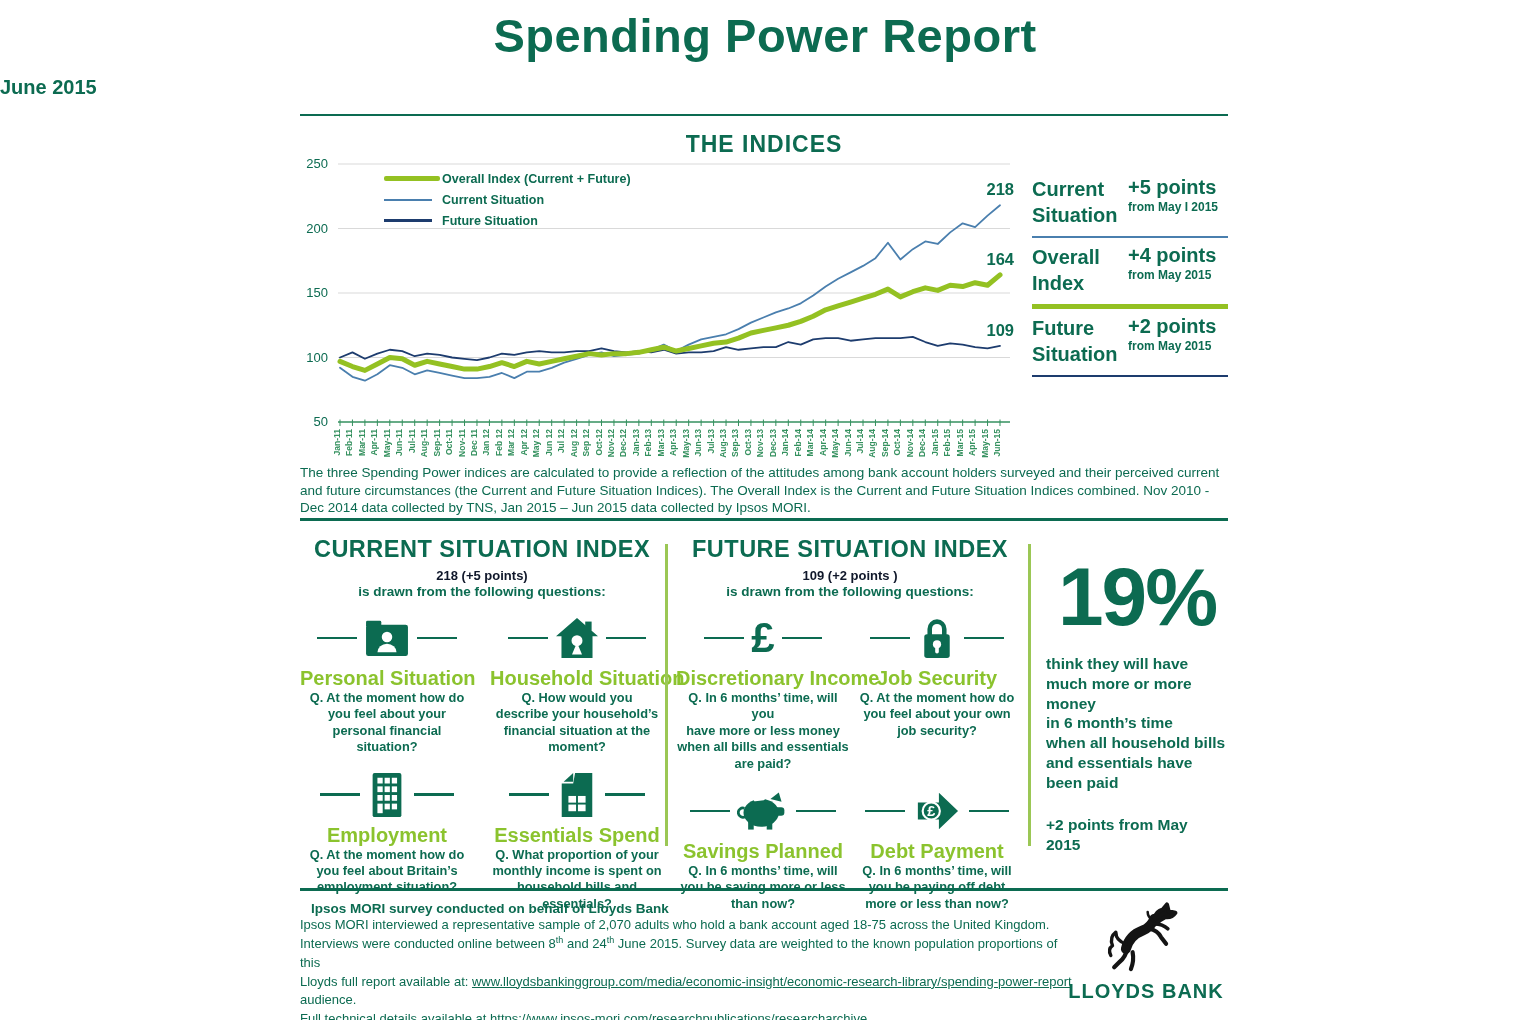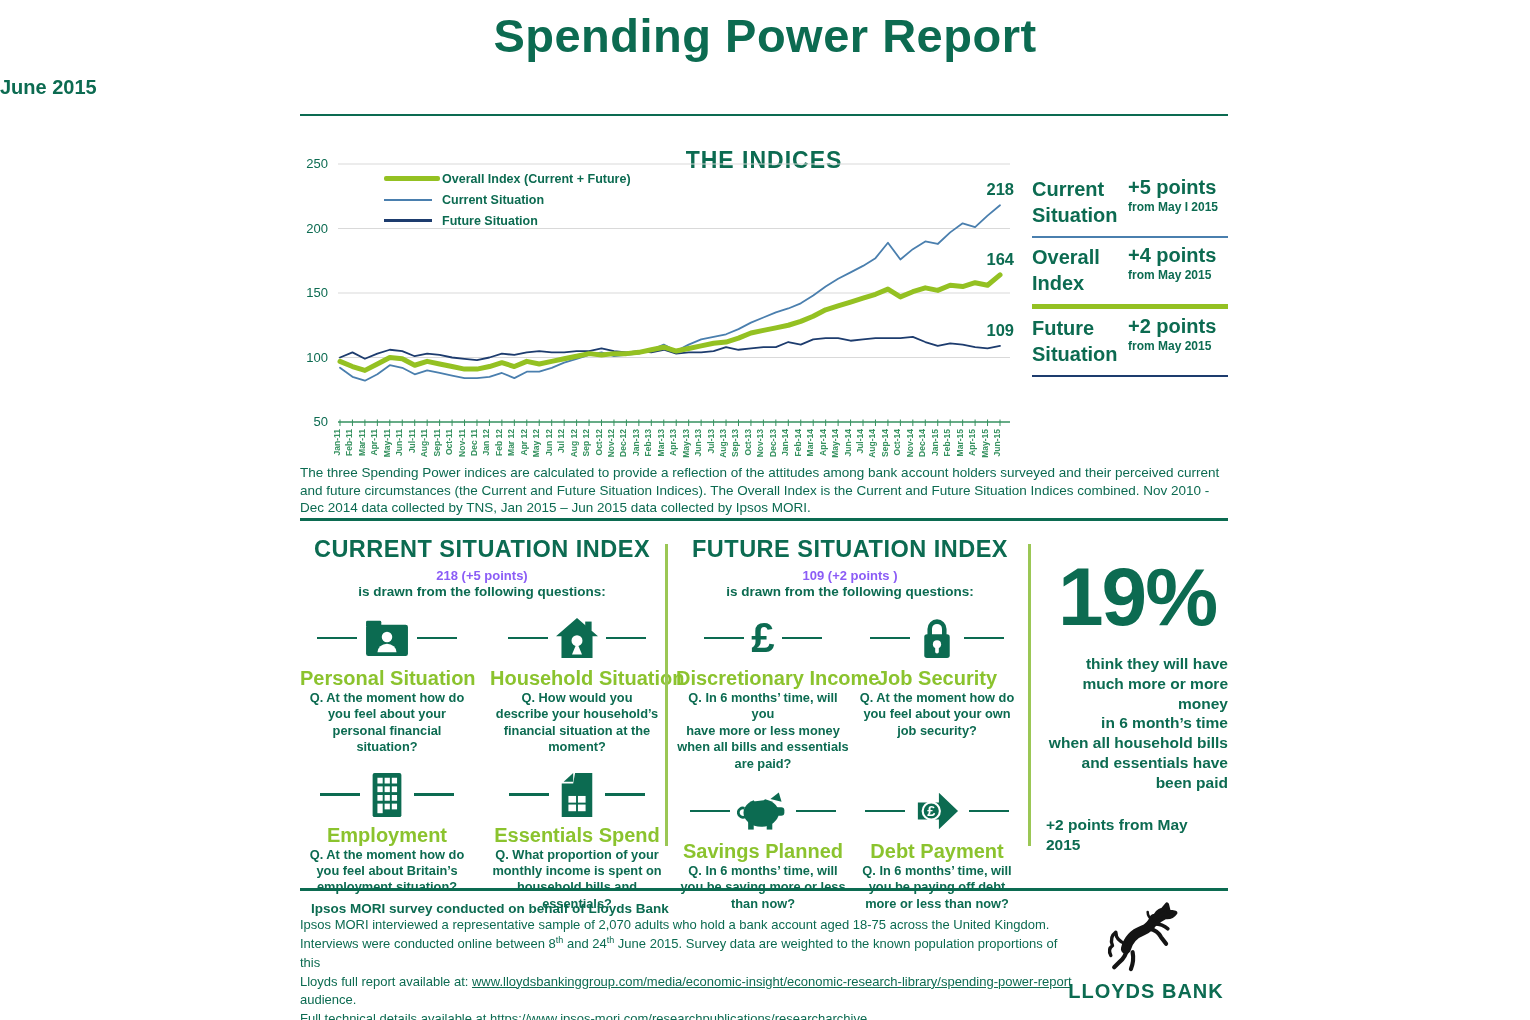--- a/index.html
+++ b/index.html
@@ -12,21 +12,21 @@
            font-size:47px; font-weight:bold; color:#0c6b51; letter-spacing:0.5px; }
   .subtitle { position:absolute; top:76px; left:0; width:1530px; 
               font-size:20px; font-weight:600; color:#0c6b51; }
   .rule { position:absolute; left:300px; width:928px; background:#0c6b51; }
   .rule1 { top:114px; height:2px; }
   .rule2 { top:518px; height:2.5px; }
   .rule3 { top:888px; height:2.5px; }
 
   
   .indices-heading { position:absolute; top:131px; left:300px; width:928px; text-align:center;
-                     font-size:23px; font-weight:600; color:#0c6b51; letter-spacing:1px;margin-top:16px; }
+                     font-size:23px; font-weight:600; color:#0c6b51; letter-spacing:1px; }
   .chart-wrap { position:absolute; top:154px; left:300px; width:725px; height:312px; }
   .chart-wrap svg text { font-family:"Liberation Sans", sans-serif; }
   .legend { position:absolute; top:14px; left:84px; }
   .legend-row { display:flex; align-items:center; height:21px; }
   .legend-row .sw { display:inline-block; }
   .sw-overall { width:56px; height:5px; background:#94c122; border-radius:2px; }
   .sw-current { width:48px; height:2px; background:#4a7fae; margin-right:8px; }
   .sw-future  { width:48px; height:2.5px; background:#1d3c6e; margin-right:8px; }
   .legend-row span.lbl { font-size:12.5px; font-weight:600; color:#0c6b51; margin-left:2px; }
 
@@ -47,34 +47,34 @@
                  font-size:13.5px; font-weight:500; color:#0c6b51; line-height:1.3; }
 
   
   .col { position:absolute; top:536px; }
   .col1 { left:300px; width:364px; }
   .col2 { left:676px; width:348px; }
   .vdiv { position:absolute; top:544px; width:3px; height:302px; background:#9bc755; }
   .vdiv1 { left:665px; }
   .vdiv2 { left:1028px; }
   .index-heading { text-align:center; font-size:23.5px; font-weight:600; color:#0c6b51; letter-spacing:0.5px; }
-  .index-valueline { text-align:center; font-size:13px; font-weight:bold; color:#8b5cf6; margin-top:5px; }
+  .index-valueline { text-align:center; font-size:13px; font-weight:bold; color:#0f172a; margin-top:5px; }
   .index-drawnline { text-align:center; font-size:13.5px; font-weight:600; color:#0c6b51; margin-top:1px; }
   .qgrid { display:flex; flex-wrap:wrap; justify-content:space-between; margin-top:14px; }
   .qcard { width:174px; text-align:center; margin-bottom:14px; }
   .icon-row { display:flex; align-items:center; justify-content:center; height:50px; }
   .icon-line { width:40px; height:2.5px; background:#0c6b51; margin:0 7px; }
   .qtitle { font-size:20px; font-weight:600; color:#8bc32e; margin-top:4px; white-space:nowrap; }
   .qtext { font-size:12.8px; font-weight:600; color:#0c6b51; line-height:1.28; }
   .pound-glyph { font-size:42px; font-weight:bold; color:#0c6b51; line-height:46px; }
 
   
   .highlight { position:absolute; top:556px; left:1046px; width:182px; }
   .big-pct { font-size:82px; font-weight:bold; color:#0c6b51; text-align:center; line-height:1.0; letter-spacing:-2px; }
-  .hl-text { font-size:15.5px; font-weight:600; color:#0c6b51; text-align:right; line-height:1.28; margin-top:16px; }
+  .hl-text { font-size:15.5px; font-weight:600; color:#0c6b51; text-align:left; line-height:1.28; margin-top:16px; }
   .hl-change { font-size:15.5px; font-weight:600; color:#0c6b51; text-align:left; line-height:1.3; margin-top:22px; }
 
   
   .footer { position:absolute; top:901px; left:300px; width:780px; color:#0c6b51; }
   .ft-bold { font-size:13.5px; font-weight:bold;padding-left:11px; }
   .ft-line { font-size:13px; font-weight:500; line-height:1.42; }
   .ft-line sup { font-size:9px; }
   .ft-link { text-decoration:underline; color:#0c6b51; font-weight:500; cursor:pointer; }
   .logo { position:absolute; top:902px; left:1062px; width:168px; text-align:center; }
   .logo-horse { height:72px; }

